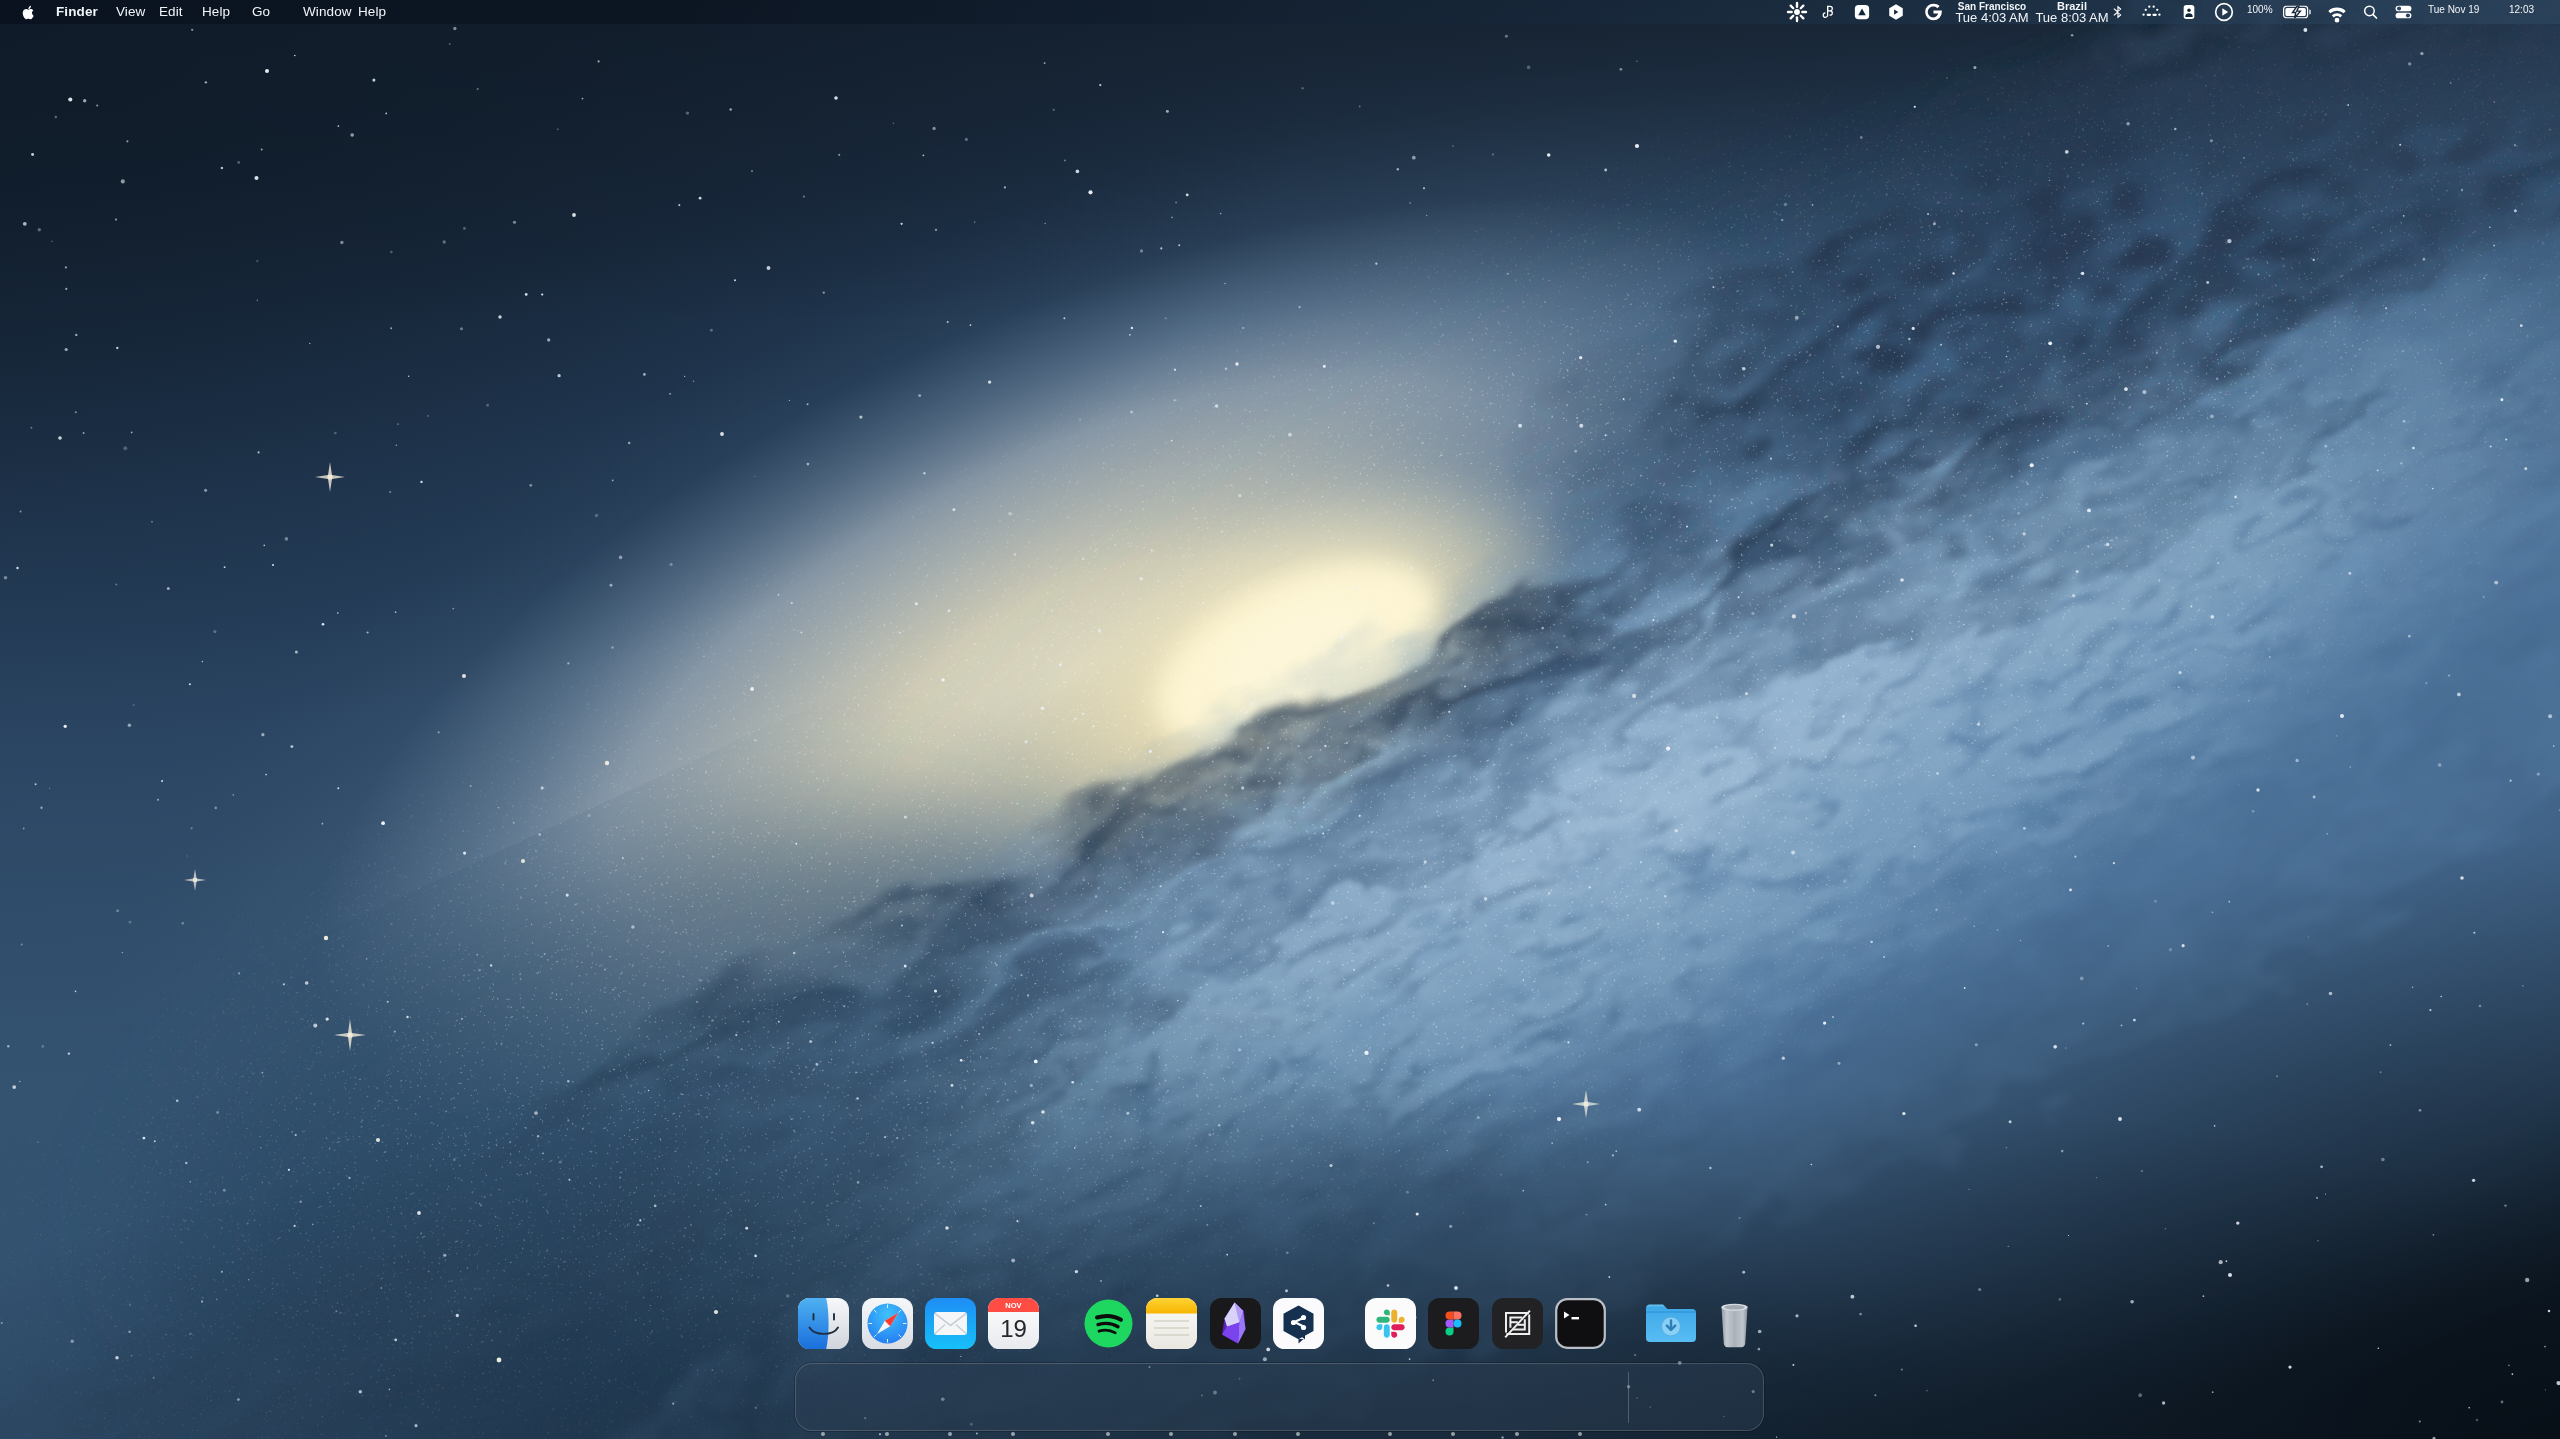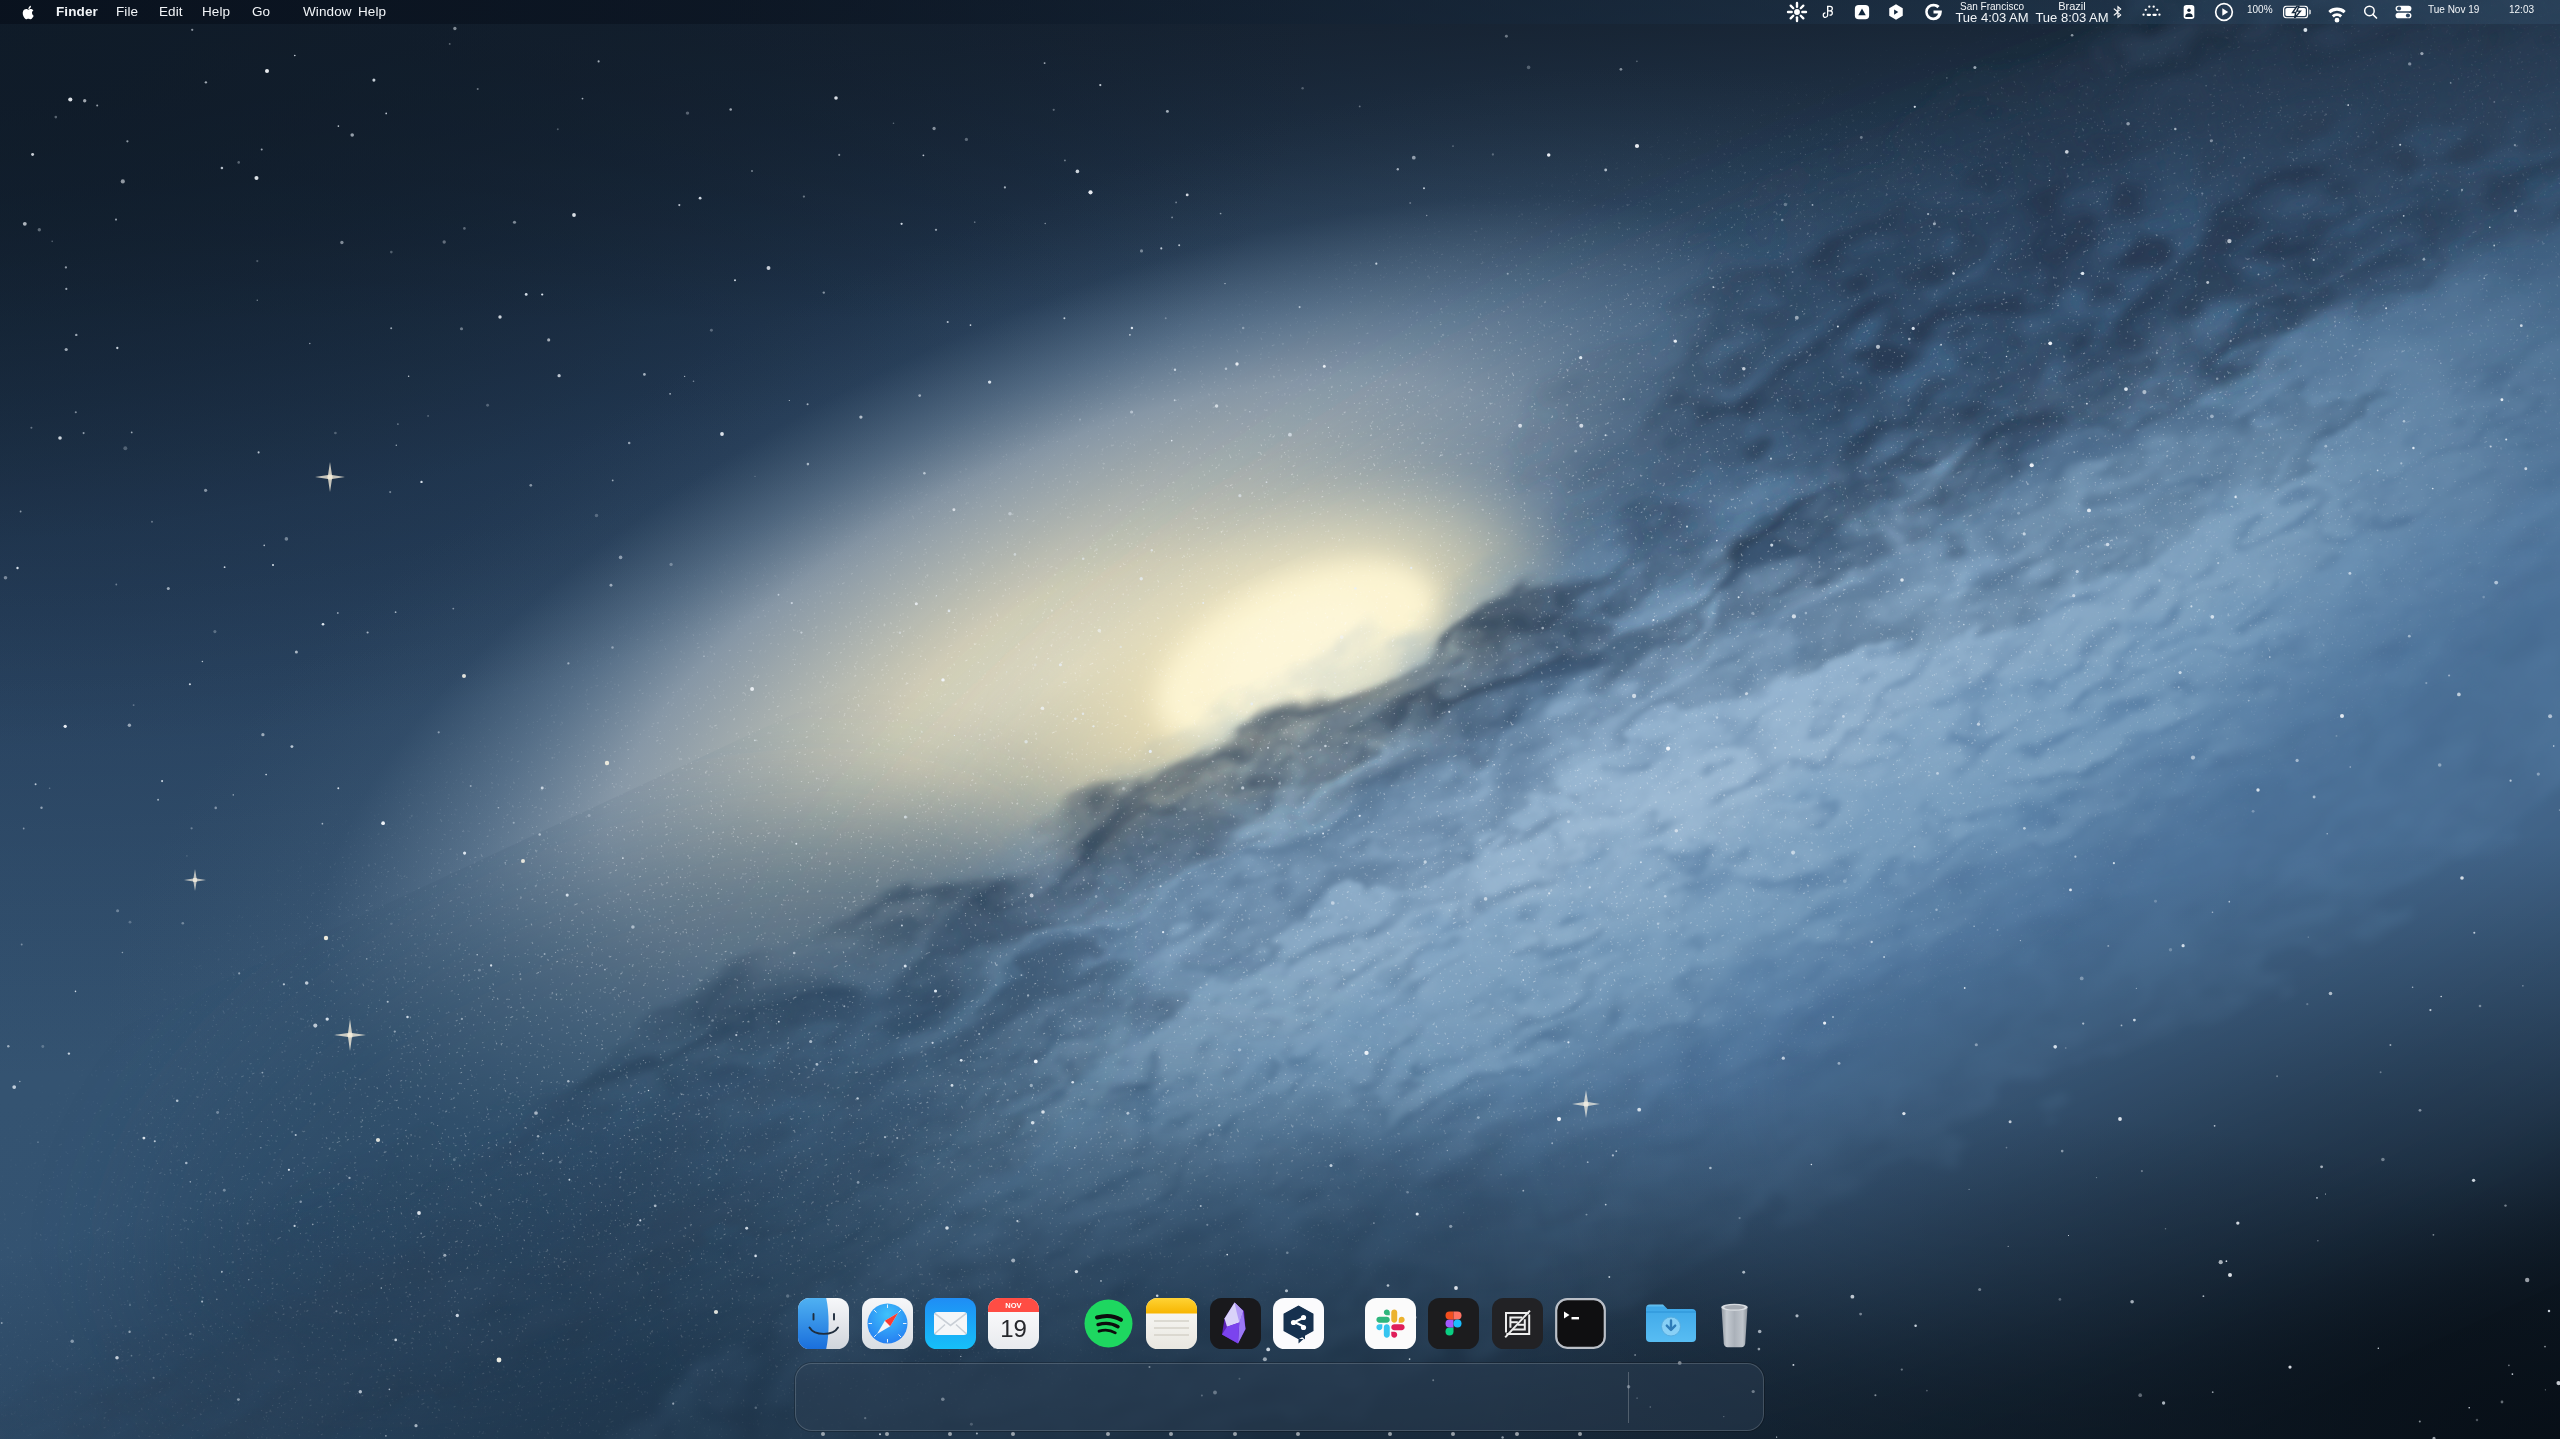--- a/index.html
+++ b/index.html
@@ -3,21 +3,21 @@
 *{margin:0;padding:0;box-sizing:border-box}
 html,body{width:2560px;height:1439px;overflow:hidden;background:#1c2f44;font-family:"Liberation Sans",sans-serif}
 #wall{position:absolute;top:0;left:0}
 #menubar{position:absolute;top:0;left:0;width:2560px;height:24px;background:linear-gradient(90deg,rgba(8,16,28,0.8) 0%,rgba(10,19,32,0.68) 28%,rgba(18,34,52,0.52) 52%,rgba(32,56,80,0.45) 75%,rgba(46,74,100,0.55) 100%);}
 #mApple{position:absolute;left:19.5px;top:3.5px}
 .mi{position:absolute;top:3.5px;font-size:13.5px;color:#f2f5f8;letter-spacing:0.1px}
 .mi.b{font-weight:bold}
 .ri{position:absolute;top:50%;transform:translateY(-50%)}
 .rt{position:absolute;top:3.5px;font-size:10px;color:#f2f5f8}
 .clk{position:absolute;top:1px;text-align:center;color:#f2f5f8}
-.clk .c1{font-size:10px;font-weight:normal;line-height:11px}
+.clk .c1{font-size:10px;font-weight:bold;line-height:11px}
 .clk .c2{font-size:13px;line-height:11px}
 #dockbg{position:absolute;left:795px;top:1363px;width:969px;height:68px;background:rgba(44,62,84,0.48);border:1px solid rgba(255,255,255,0.16);box-shadow:0 0 0 1px rgba(0,0,0,0.22);border-radius:17px}
 .dicon{position:absolute;top:1298px}
 .dsep{position:absolute;left:1628px;top:1372px;width:1px;height:51px;background:rgba(255,255,255,0.22)}
 .ddot{position:absolute;top:1432px;width:4px;height:4px;border-radius:2px;background:rgba(255,255,255,0.55)}
 </style></head>
 <body>
 <svg id="wall" width="2560" height="1439" viewBox="0 0 2560 1439">
 <defs>
 <radialGradient id="gHalo" cx="0.5" cy="0.5" r="0.5">
@@ -1008,21 +1008,21 @@
 <circle cx="2230" cy="1275" r="2.0" fill="#f1f4f8" opacity="0.9"></circle>
 <circle cx="2462" cy="878" r="1.8" fill="#f0f3f7" opacity="0.85"></circle>
 </g>
   </svg>
 
 <div id="menubar">
   <svg id="mApple" viewBox="0 0 16 16" width="16.5" height="16.5">
       <path fill="#fff" d="M11.6 8.6c0-1.6 1.3-2.4 1.4-2.4-.8-1.1-2-1.3-2.4-1.3-1-.1-2 .6-2.5.6-.5 0-1.3-.6-2.2-.6-1.1 0-2.2.7-2.7 1.7-1.2 2-.3 5 .8 6.6.5.8 1.2 1.7 2 1.6.8 0 1.1-.5 2.1-.5s1.3.5 2.2.5c.9 0 1.5-.8 2-1.6.6-.9.9-1.8.9-1.9 0 0-1.6-.6-1.6-2.7zM10 3.9c.4-.6.7-1.3.6-2.1-.6 0-1.4.4-1.8 1-.4.5-.8 1.3-.7 2 .8.1 1.5-.3 1.9-.9z"></path>
     </svg>
   <span class="mi b" style="left:56px">Finder</span>
-  <span class="mi" style="left:116px">File</span>
+  <span class="mi" style="left:116px">View</span>
   <span class="mi" style="left:159px">Edit</span>
   <span class="mi" style="left:202px">Help</span>
   <span class="mi" style="left:252px">Go</span>
   <span class="mi" style="left:303px">Window</span>
   <span class="mi" style="left:358px">Help</span>
 
   <svg class="ri" style="left:1786px" viewBox="0 0 24 24" width="22" height="22">
       <g fill="#fff">
         <circle cx="12" cy="12" r="3.2"></circle>
         <g stroke="#fff" stroke-width="2.6" stroke-linecap="round">

